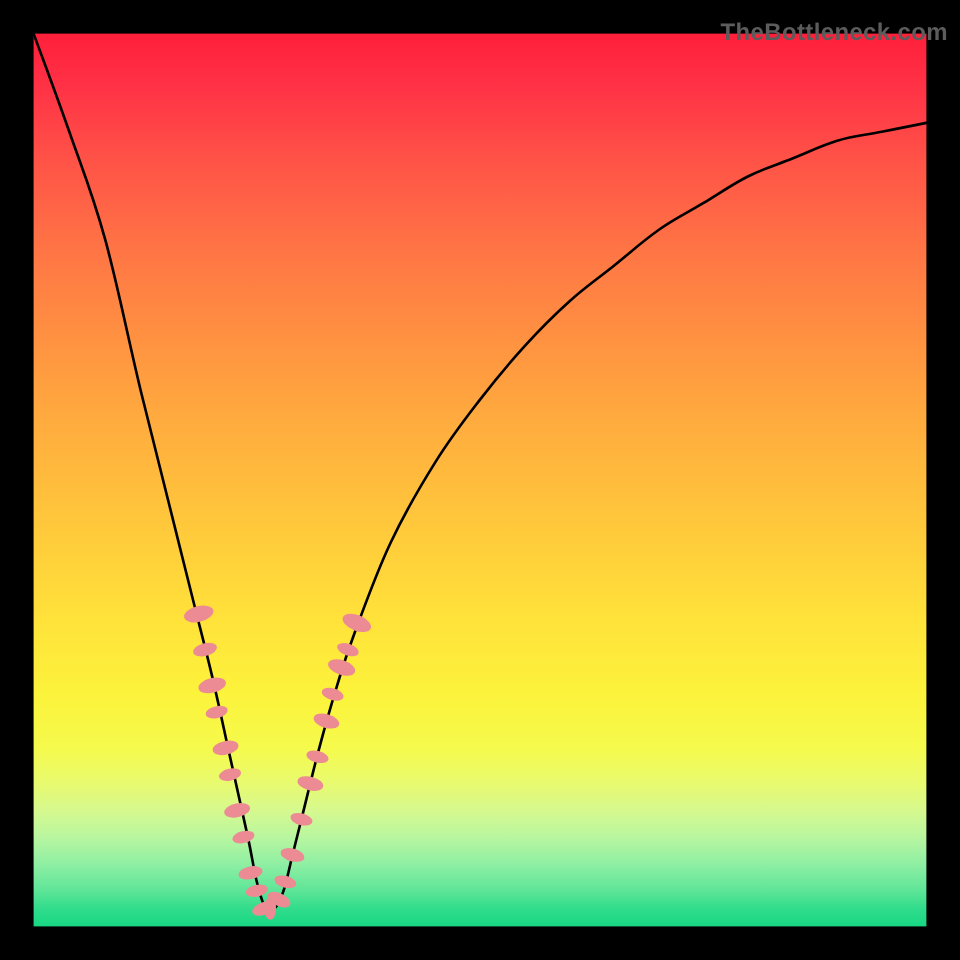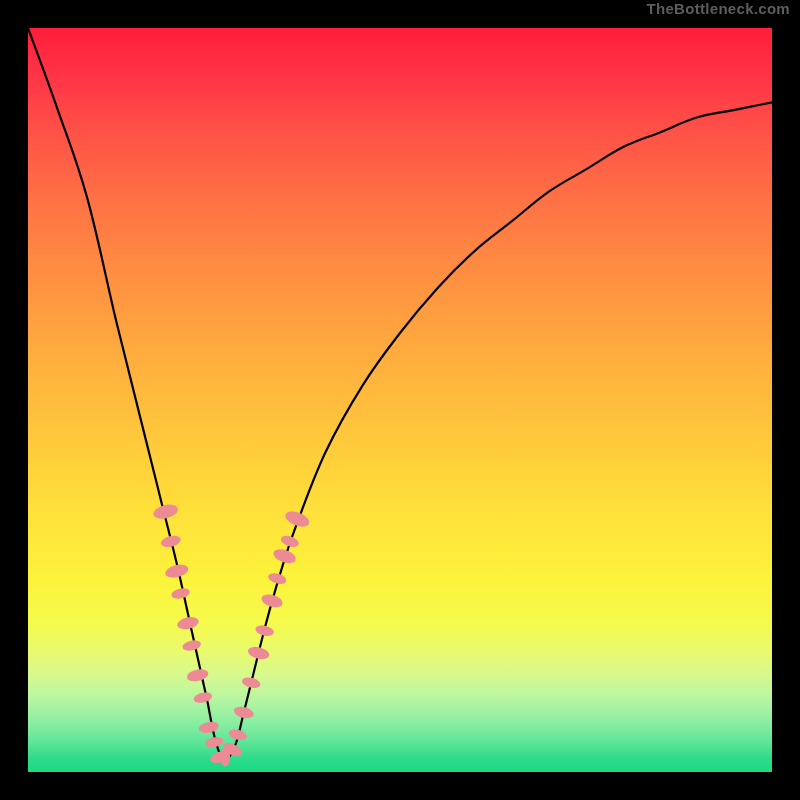--- a/index.html
+++ b/index.html
@@ -60,24 +60,24 @@
     stroke-width: 2.2;
     stroke-linecap: round;
     stroke-linejoin: round;
   }
   .marker {
     fill: #ec8b94;
     stroke: none;
   }
   .watermark {
     position: absolute;
-    top: 0;
+    top: 16px;
     right: 10px;
     color: #5c5c5c;
-    font-size: 15px;
+    font-size: 20px;
     font-weight: 600;
     letter-spacing: 0.3px;
     user-select: none;
   }
 </style>
 </head>
 <body>
 
 <div class="frame">
   <div class="plot-area">

